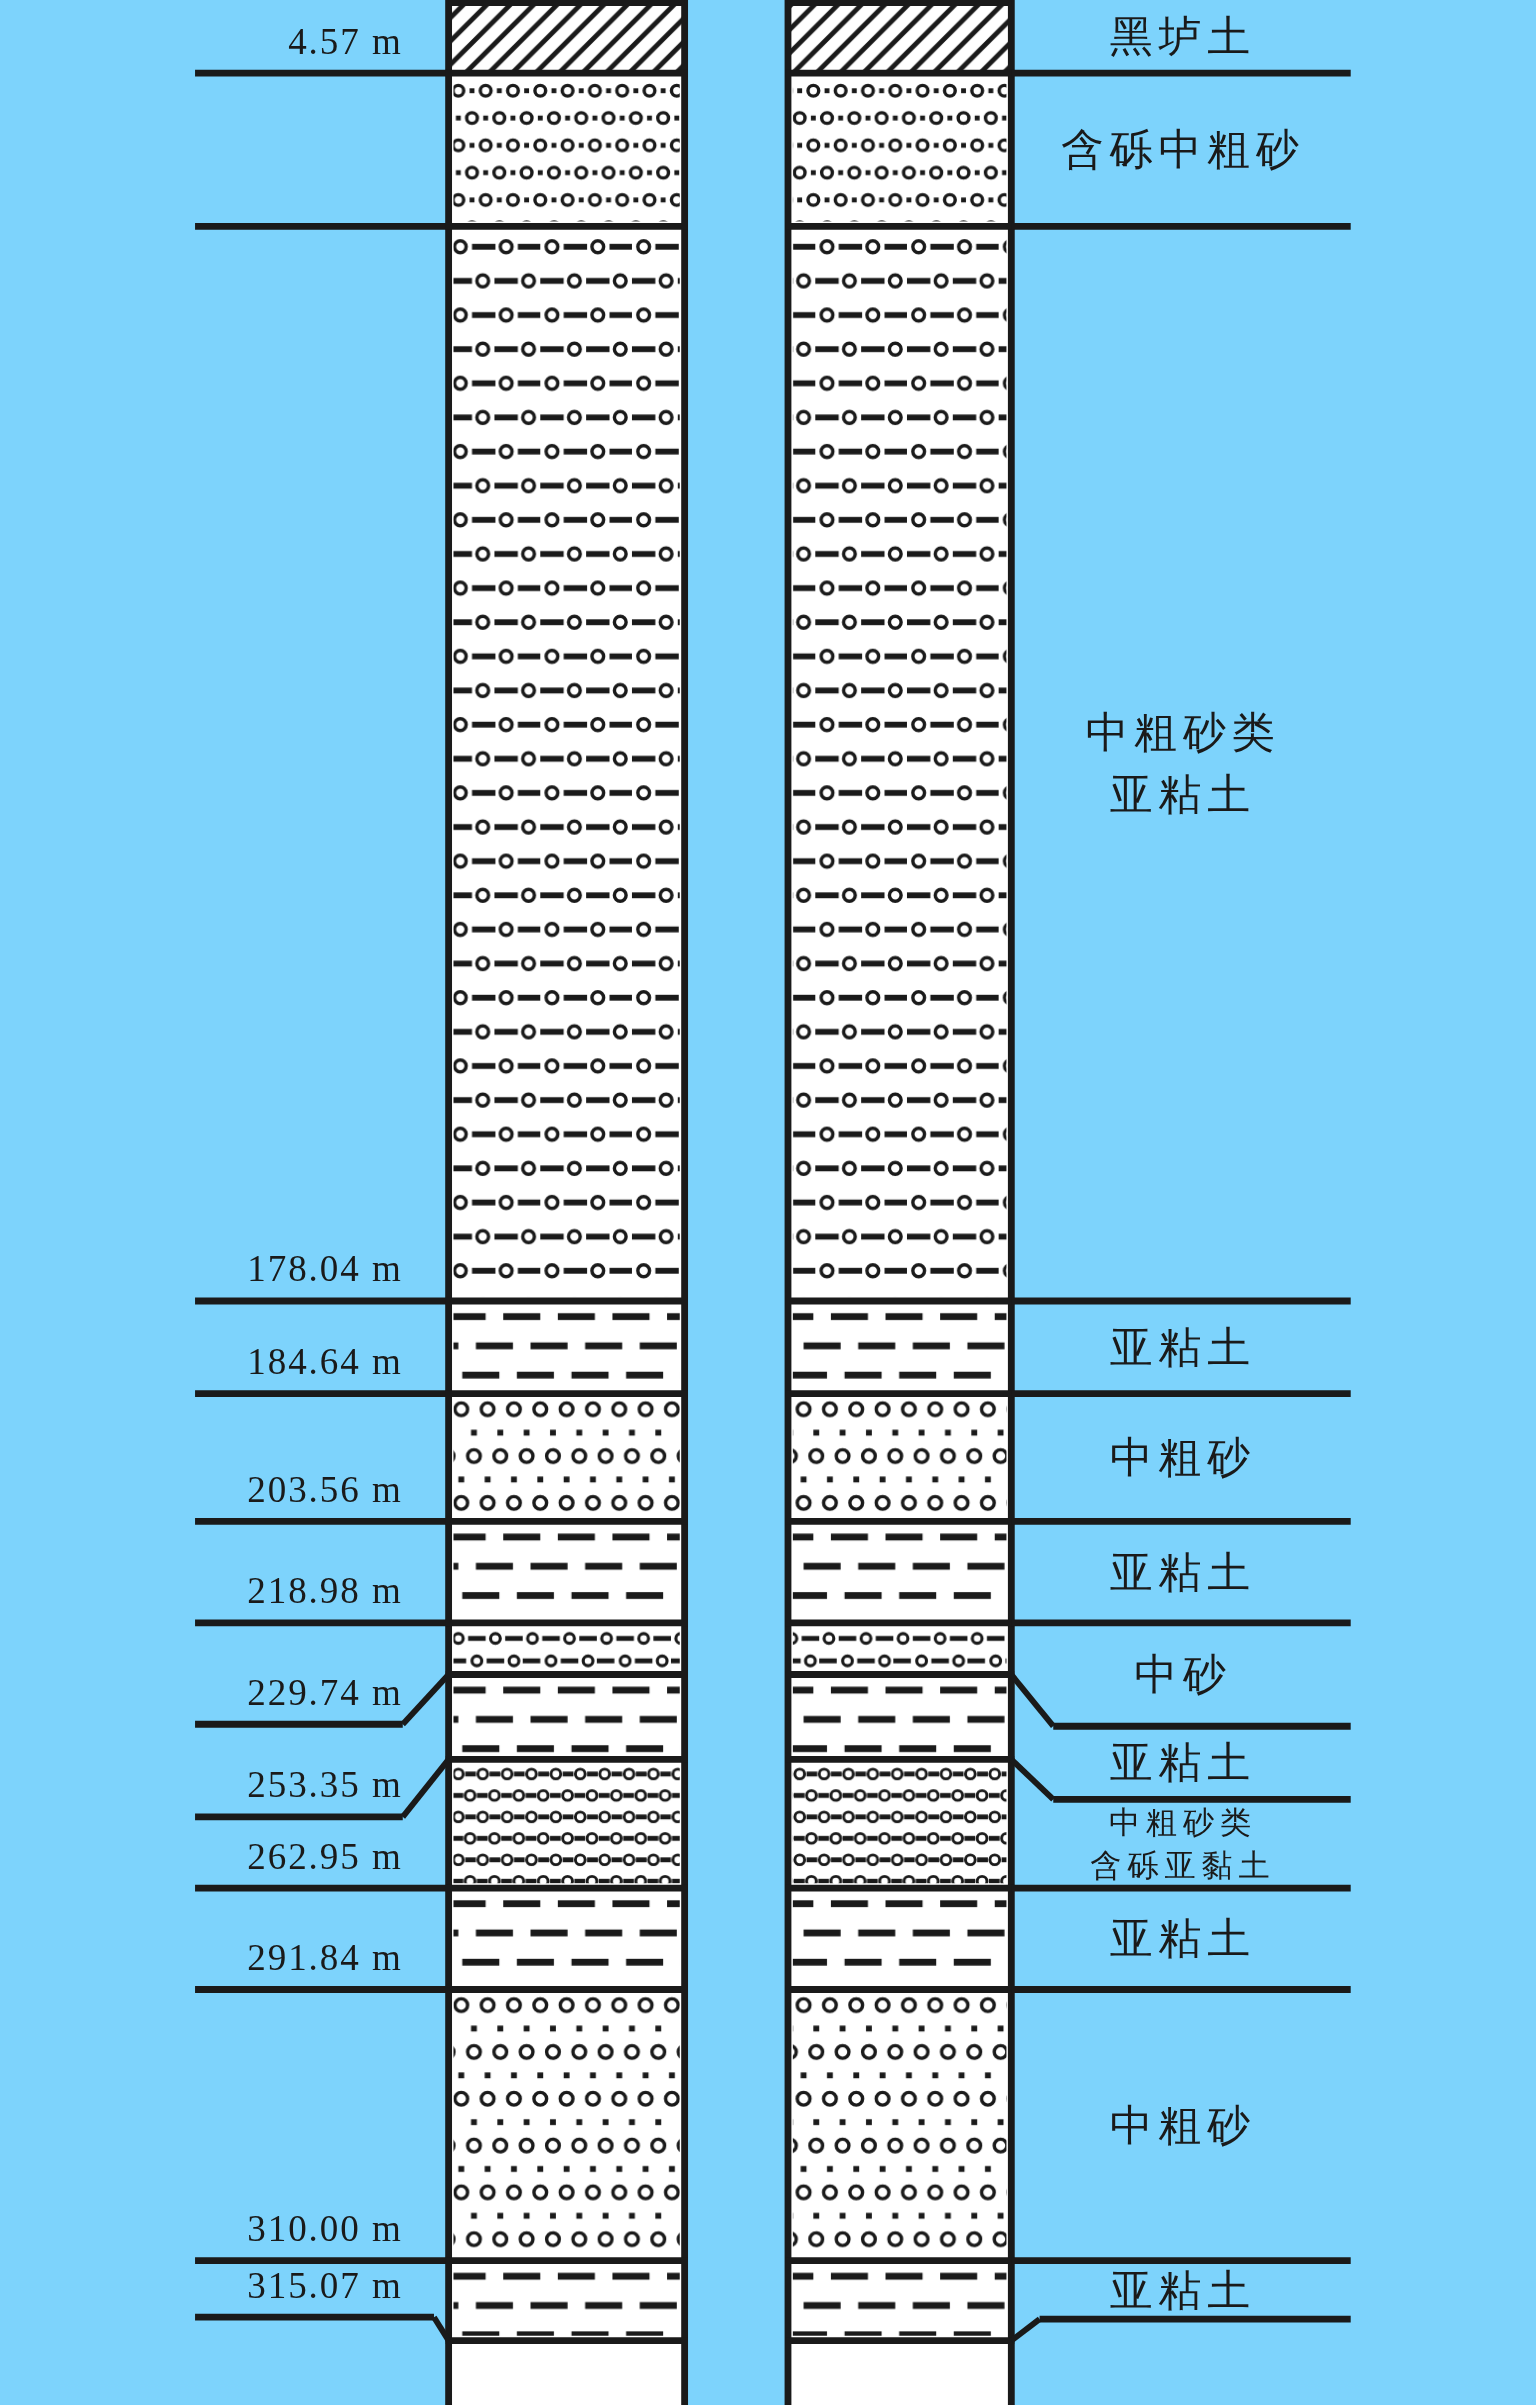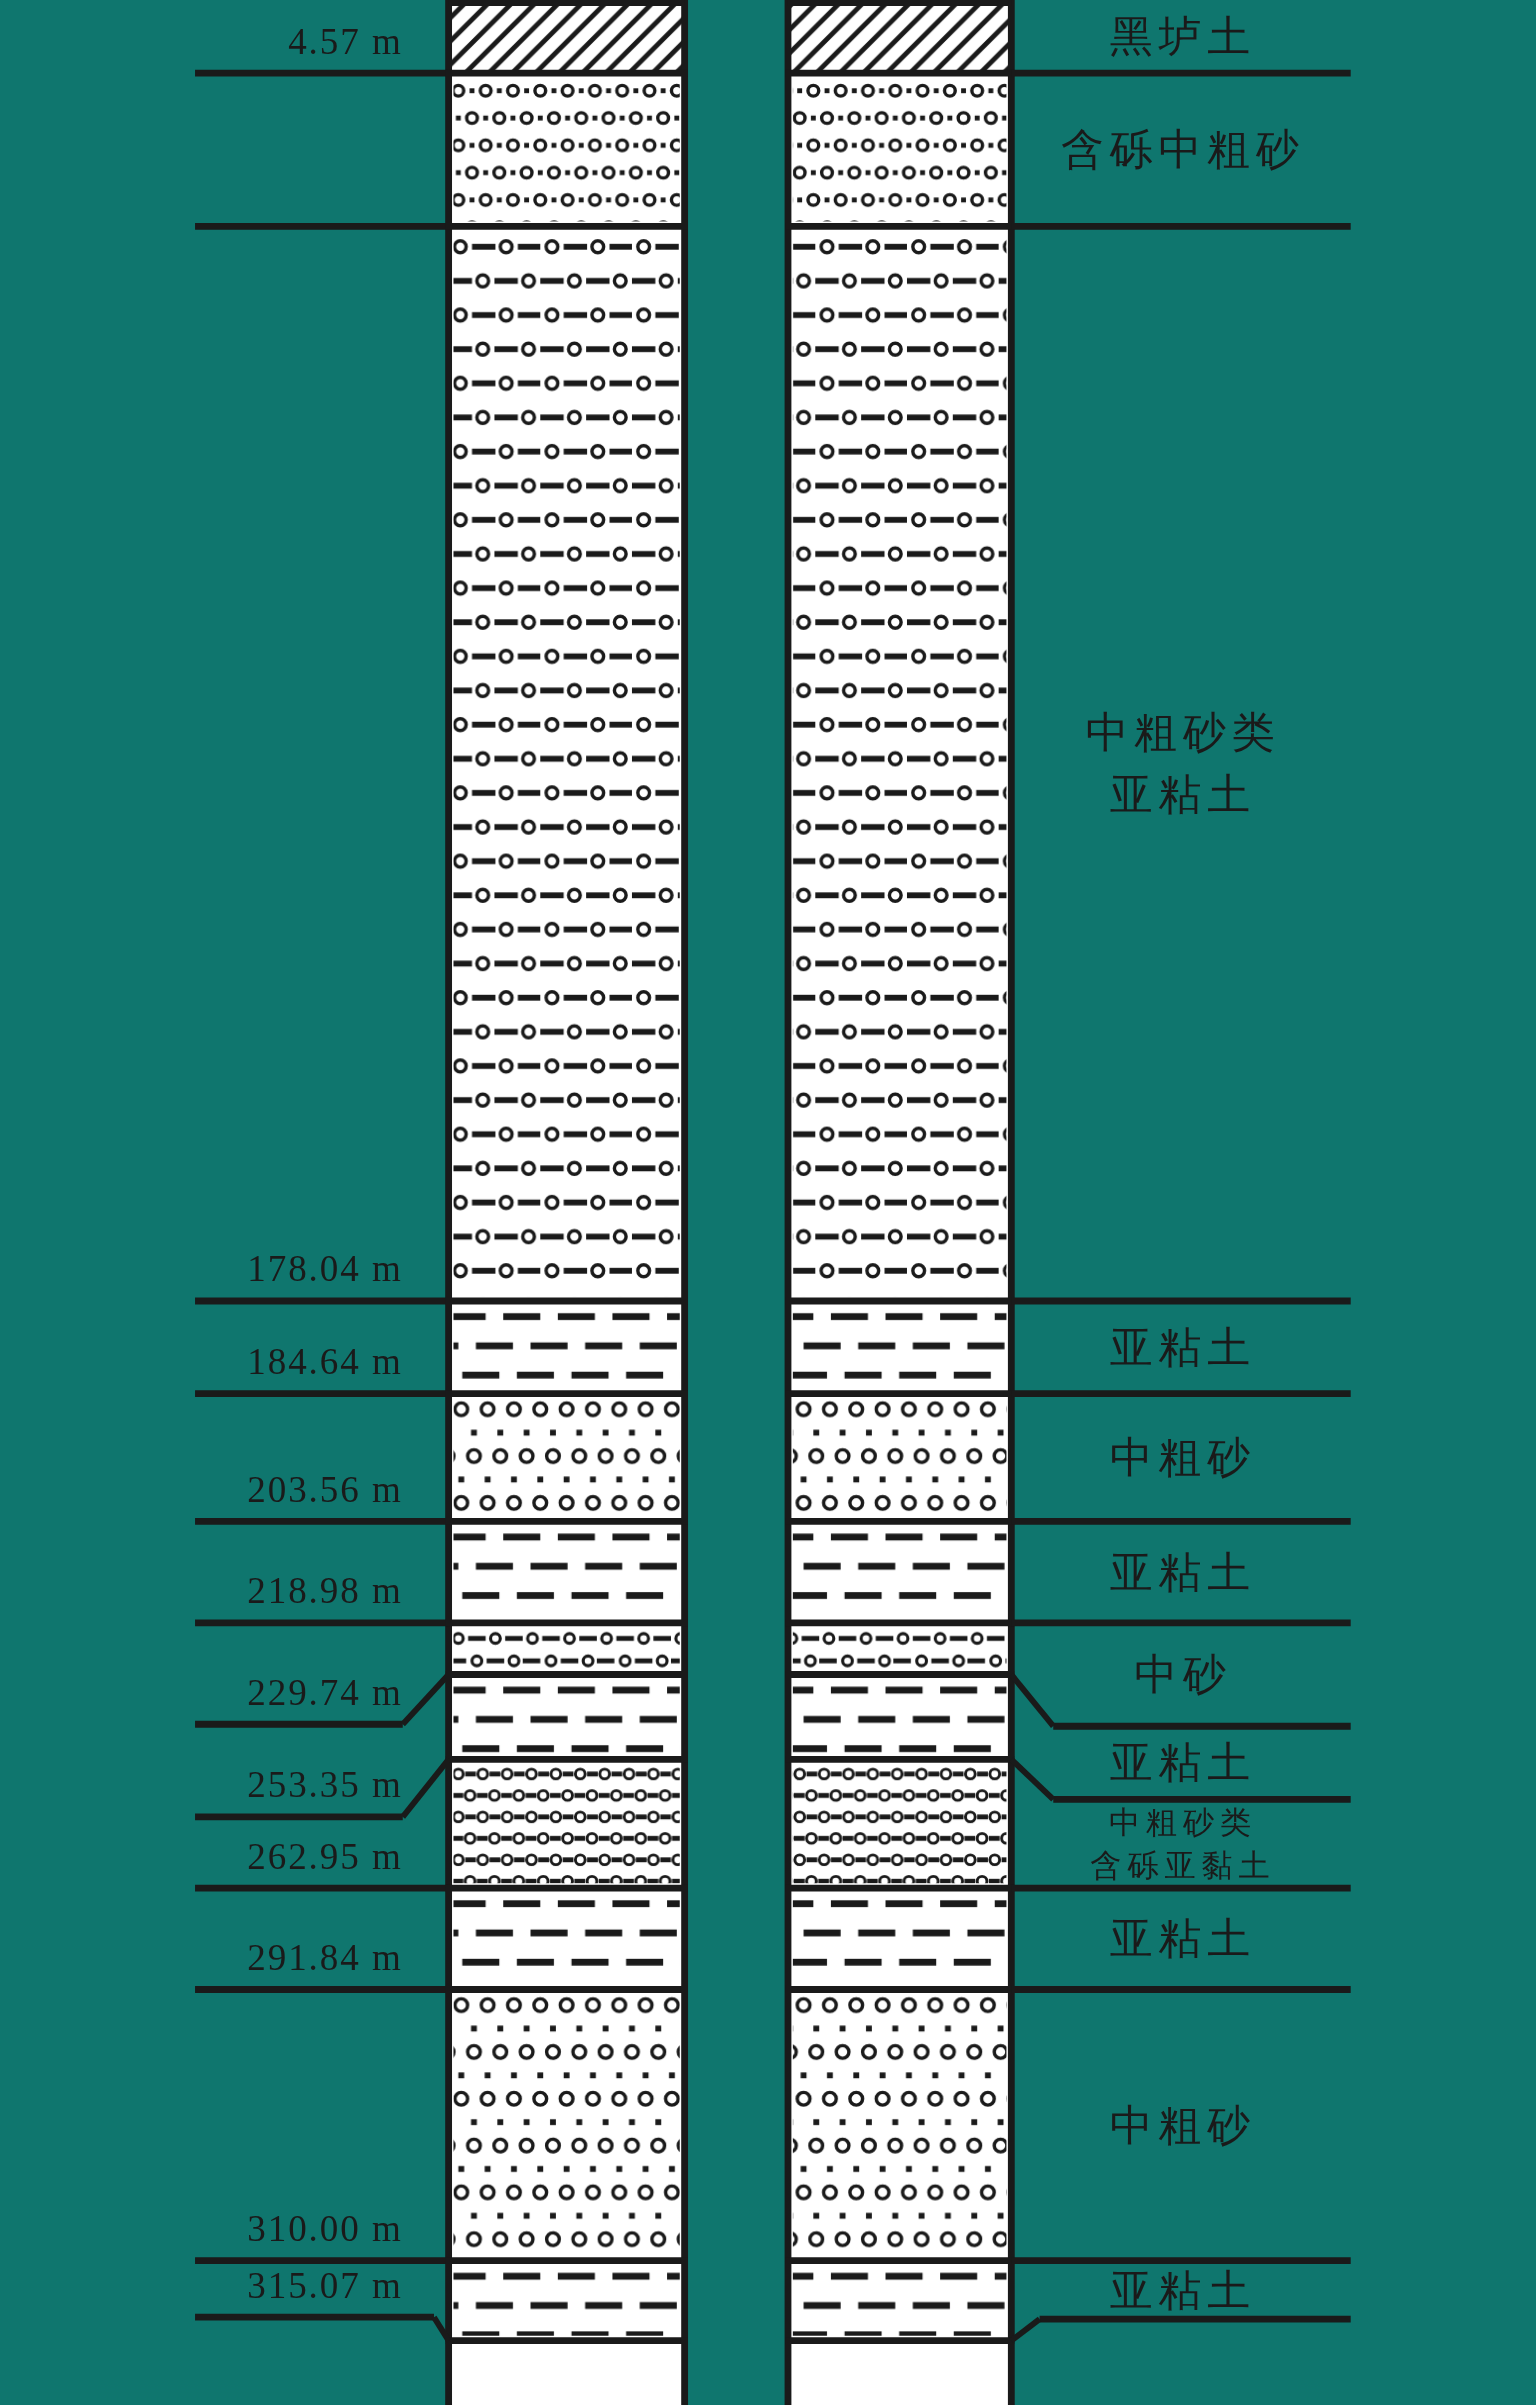--- a/index.html
+++ b/index.html
@@ -1,19 +1,19 @@
 <!DOCTYPE html>
 <html><head>
 <meta charset="utf-8">
 <style>
   html,body{margin:0;padding:0;background:#ffffff;}
   .stage{
     position:relative;
     width:1536px;height:2406px;
-    background:#0f766e;
+    background:#7dd3fc;
     font-family:"Liberation Serif","DejaVu Serif",serif;
     overflow:hidden;
   }
   svg text{font-family:"Liberation Serif","DejaVu Serif",serif;fill:#1a1a1a;}
 </style>
 </head>
 <body>
 
 <div class="stage">
   <svg id="borehole-svg" xmlns="http://www.w3.org/2000/svg" width="1536" height="2406" viewBox="0 0 1575 2467">

